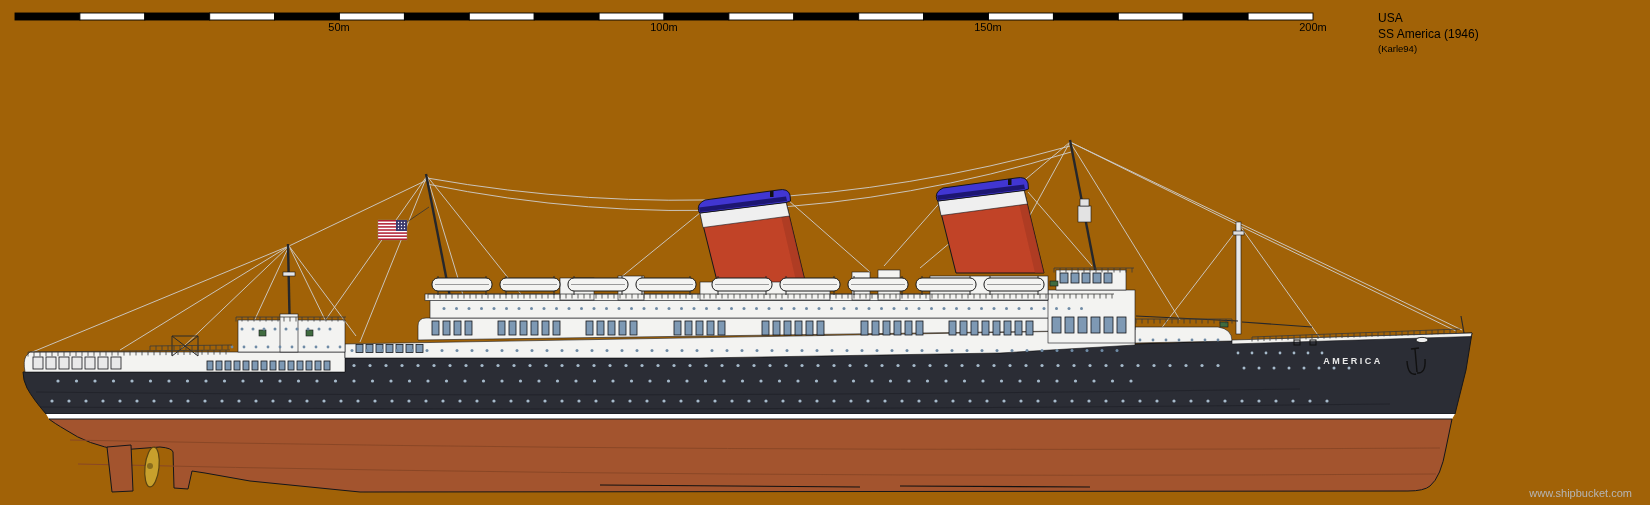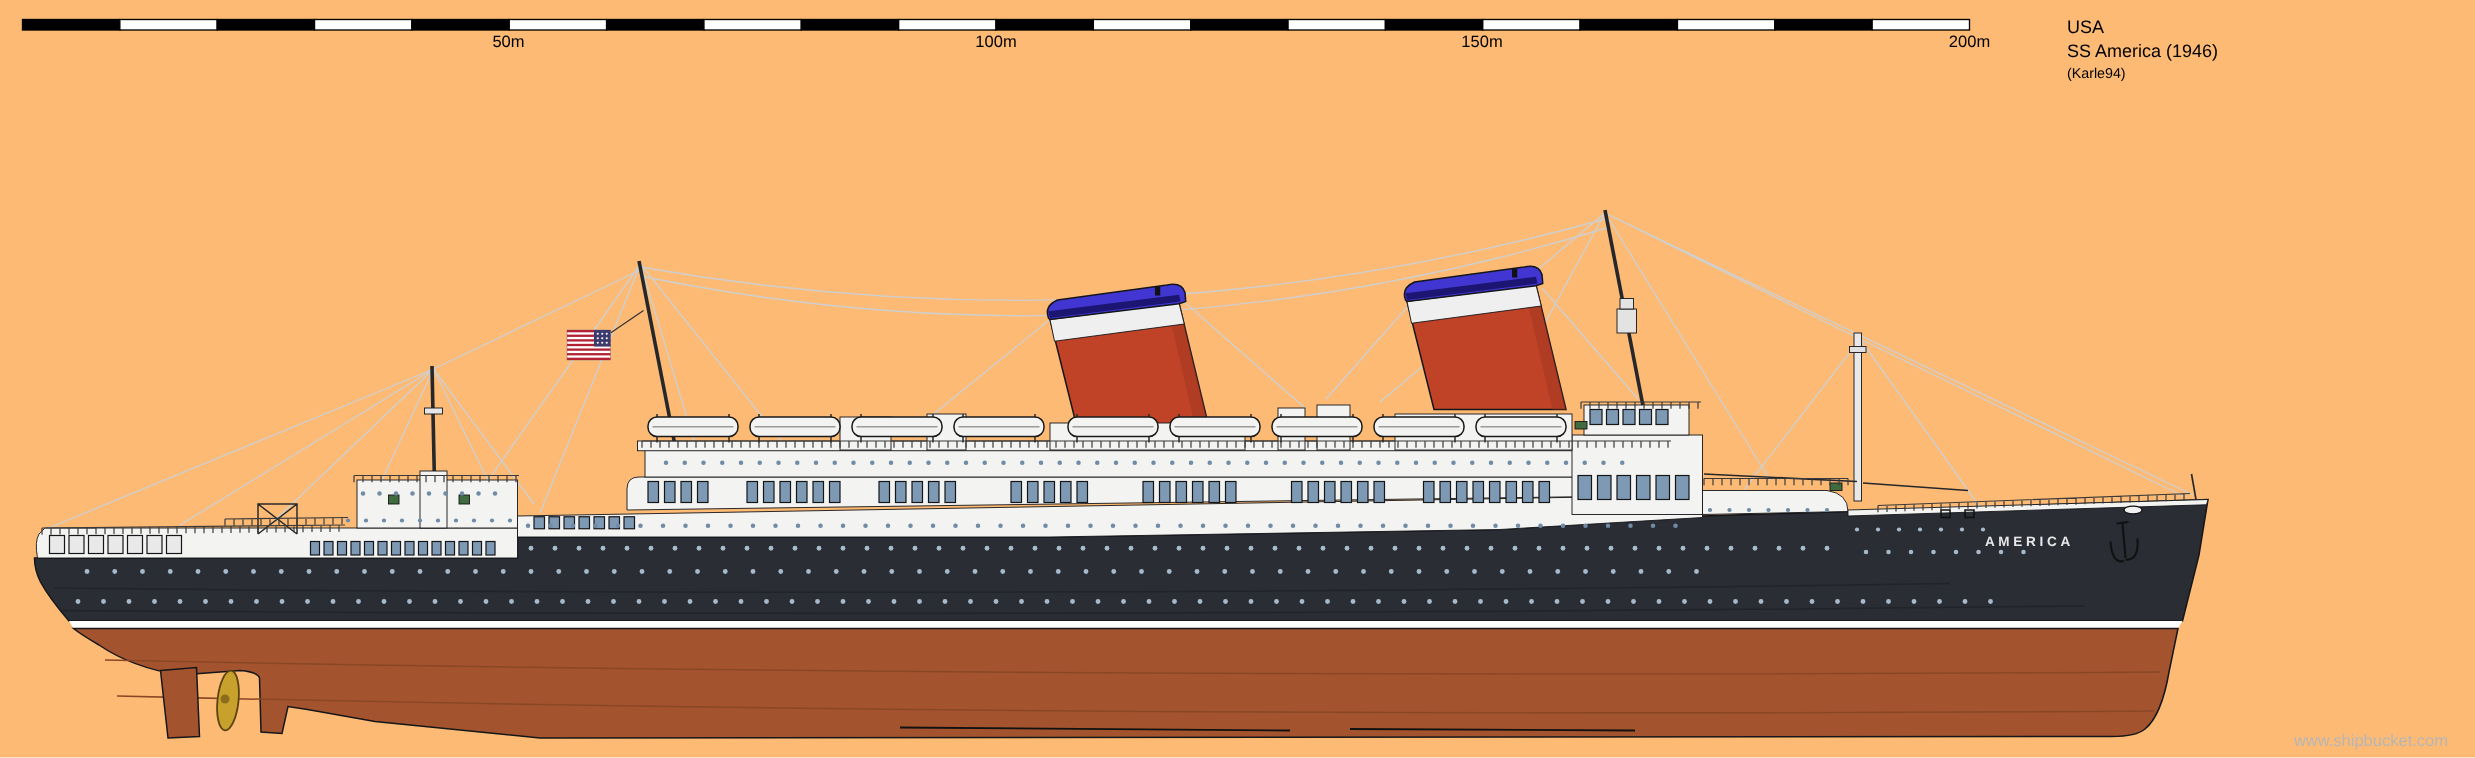--- a/index.html
+++ b/index.html
@@ -1,16 +1,16 @@
 <!DOCTYPE html>
 <html style="--hull-dark: #2b2d35; --hull-red: #a3542e; --boot-white: #ffffff; --super-white: #f3f3f1; --super-shade: #dededc; --window-blue: #7e99b4; --porthole-light: #a6bacb; --porthole-dark: #6f8ba6; --funnel-red: #c14327; --funnel-red-dark: #a03620; --funnel-navy: #1c1672; --funnel-blue: #4136d2; --funnel-white: #efefef; --rigging: #cfcfcf; --prop-bronze: #c8a02c; --flag-red: #b22234; --flag-blue: #3c3b6e; --winch-green: #3f6b3f; --seam-dark: #1e2026; --seam-red: #8a4726; --watermark: #b6b6b6;"><head>
 <meta charset="utf-8">
 <style>
   html,body{margin:0;padding:0;background:#fff;}
-  .stage{position:relative;width:1650px;height:505px;background:#fdba74;overflow:hidden;
+  .stage{position:relative;width:1650px;height:505px;background:#a16207;overflow:hidden;
          font-family:"Liberation Sans", sans-serif;}
   svg text{font-family:"Liberation Sans", sans-serif;}
   .t-label{font-size:11px;fill:#000;}
   .t-country,.t-ship{font-size:12px;fill:#000;}
   .t-author{font-size:9.5px;fill:#000;}
   .t-watermark{font-size:11px;fill:var(--watermark,#b6b6b6);}
   .t-hullname{font-size:9px;letter-spacing:2.5px;font-weight:600;fill:#e8e8e8;}
   .hull-dark{fill:var(--hull-dark);}
   .hull-red{fill:var(--hull-red);}
   .boot{fill:var(--boot-white);}

